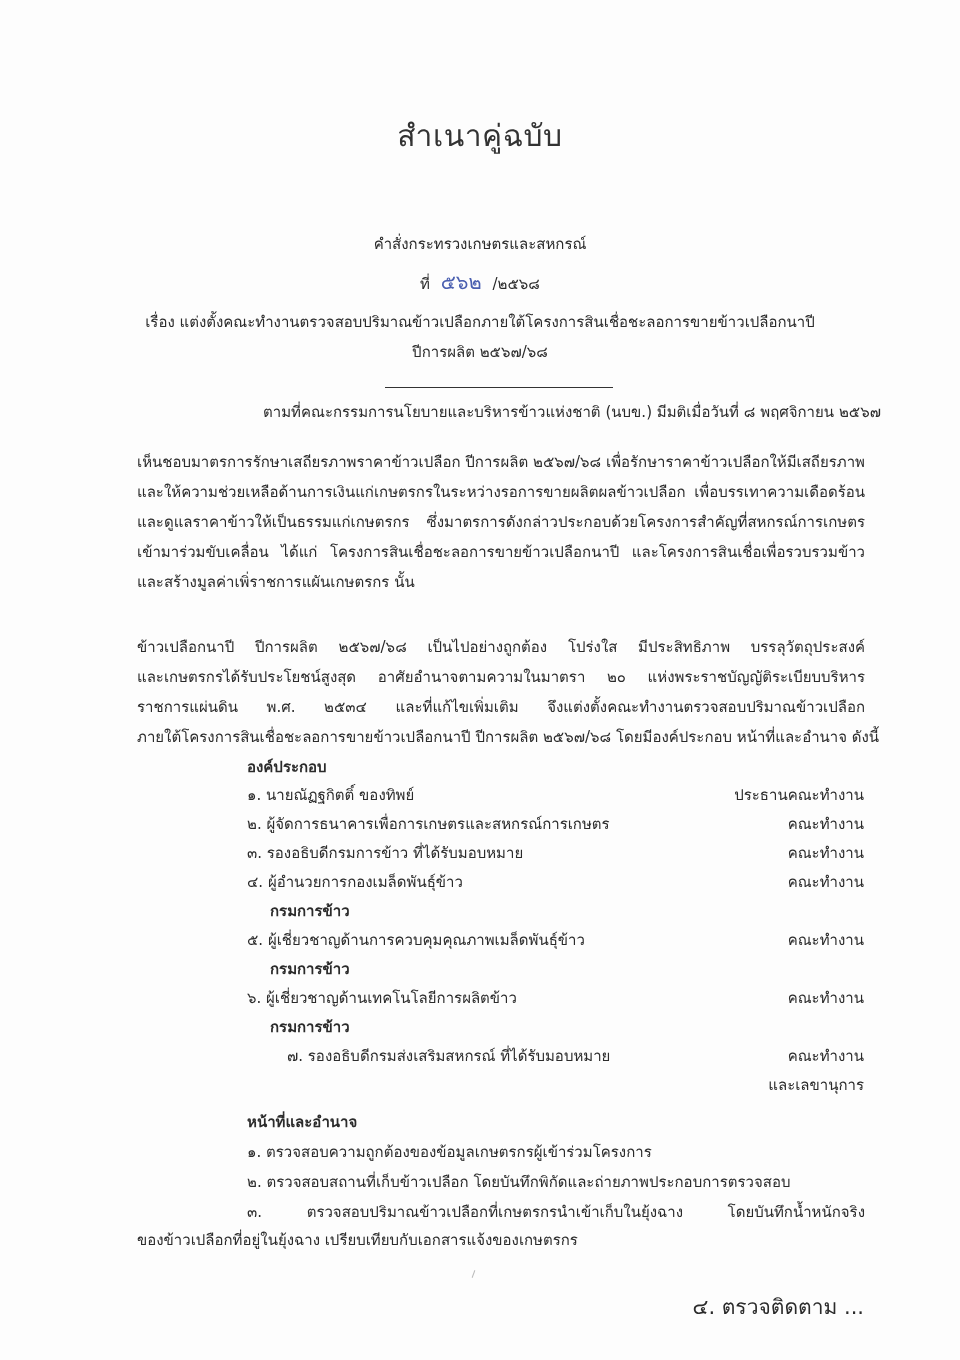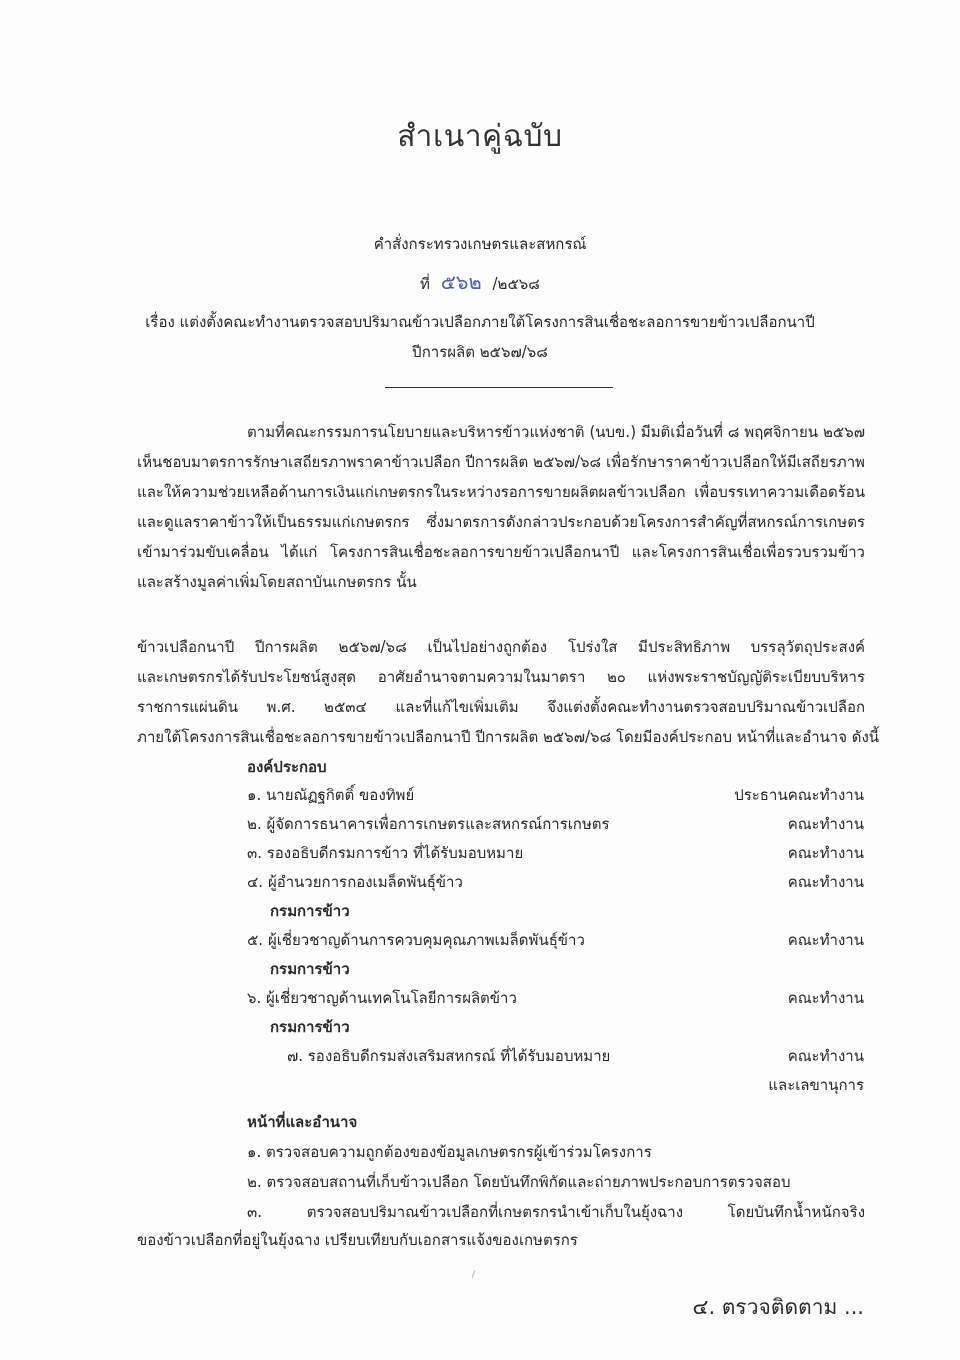--- a/index.html
+++ b/index.html
@@ -41,26 +41,26 @@
     <span>ที่</span>
     <span class="hand">๕๖๒</span>
     <span>/๒๕๖๘</span>
   </div>
 
   <div class="abs center subject1" style="left:-20px;">เรื่อง  แต่งตั้งคณะทำงานตรวจสอบปริมาณข้าวเปลือกภายใต้โครงการสินเชื่อชะลอการขายข้าวเปลือกนาปี</div>
   <div class="abs center subject2" style="left:-20px;">ปีการผลิต ๒๕๖๗/๖๘</div>
 
   <div class="rule"></div>
 
-  <div class="abs para-line first" style="top:420px;">ตามที่คณะกรรมการนโยบายและบริหารข้าวแห่งชาติ (นบข.) มีมติเมื่อวันที่ ๘ พฤศจิกายน ๒๕๖๗</div>
+  <div class="abs para-line first" style="top:400px;margin-left:16px;">ตามที่คณะกรรมการนโยบายและบริหารข้าวแห่งชาติ (นบข.) มีมติเมื่อวันที่ ๘ พฤศจิกายน ๒๕๖๗</div>
   <div class="abs para-line" style="top:450px;">เห็นชอบมาตรการรักษาเสถียรภาพราคาข้าวเปลือก ปีการผลิต ๒๕๖๗/๖๘ เพื่อรักษาราคาข้าวเปลือกให้มีเสถียรภาพ</div>
   <div class="abs para-line" style="top:480px;">และให้ความช่วยเหลือด้านการเงินแก่เกษตรกรในระหว่างรอการขายผลิตผลข้าวเปลือก เพื่อบรรเทาความเดือดร้อน</div>
   <div class="abs para-line" style="top:510px;">และดูแลราคาข้าวให้เป็นธรรมแก่เกษตรกร ซึ่งมาตรการดังกล่าวประกอบด้วยโครงการสำคัญที่สหกรณ์การเกษตร</div>
   <div class="abs para-line" style="top:540px;">เข้ามาร่วมขับเคลื่อน ได้แก่ โครงการสินเชื่อชะลอการขายข้าวเปลือกนาปี และโครงการสินเชื่อเพื่อรวบรวมข้าว</div>
-  <div class="abs para-line last" style="top:570px;">และสร้างมูลค่าเพิ่มโดยสถาบันเกษตรกร นั้น</div>
+  <div class="abs para-line last" style="top:570px;">และสร้างมูลค่าเพิ่ราชการแผันเกษตรกร นั้น</div>
 
   <div class="abs para-line" style="top:635px;">ข้าวเปลือกนาปี ปีการผลิต ๒๕๖๗/๖๘ เป็นไปอย่างถูกต้อง โปร่งใส มีประสิทธิภาพ บรรลุวัตถุประสงค์</div>
   <div class="abs para-line" style="top:665px;">และเกษตรกรได้รับประโยชน์สูงสุด อาศัยอำนาจตามความในมาตรา ๒๐ แห่งพระราชบัญญัติระเบียบบริหาร</div>
   <div class="abs para-line" style="top:695px;">ราชการแผ่นดิน พ.ศ. ๒๕๓๔ และที่แก้ไขเพิ่มเติม จึงแต่งตั้งคณะทำงานตรวจสอบปริมาณข้าวเปลือก</div>
   <div class="abs para-line" style="top:725px;">ภายใต้โครงการสินเชื่อชะลอการขายข้าวเปลือกนาปี ปีการผลิต ๒๕๖๗/๖๘ โดยมีองค์ประกอบ หน้าที่และอำนาจ ดังนี้</div>
 
   <div class="abs heading" style="top:755px;">องค์ประกอบ</div>
 
   <div class="abs member" style="top:783px;">๑. นายณัฏฐกิตติ์ ของทิพย์</div>
   <div class="abs role" style="top:783px;">ประธานคณะทำงาน</div>

